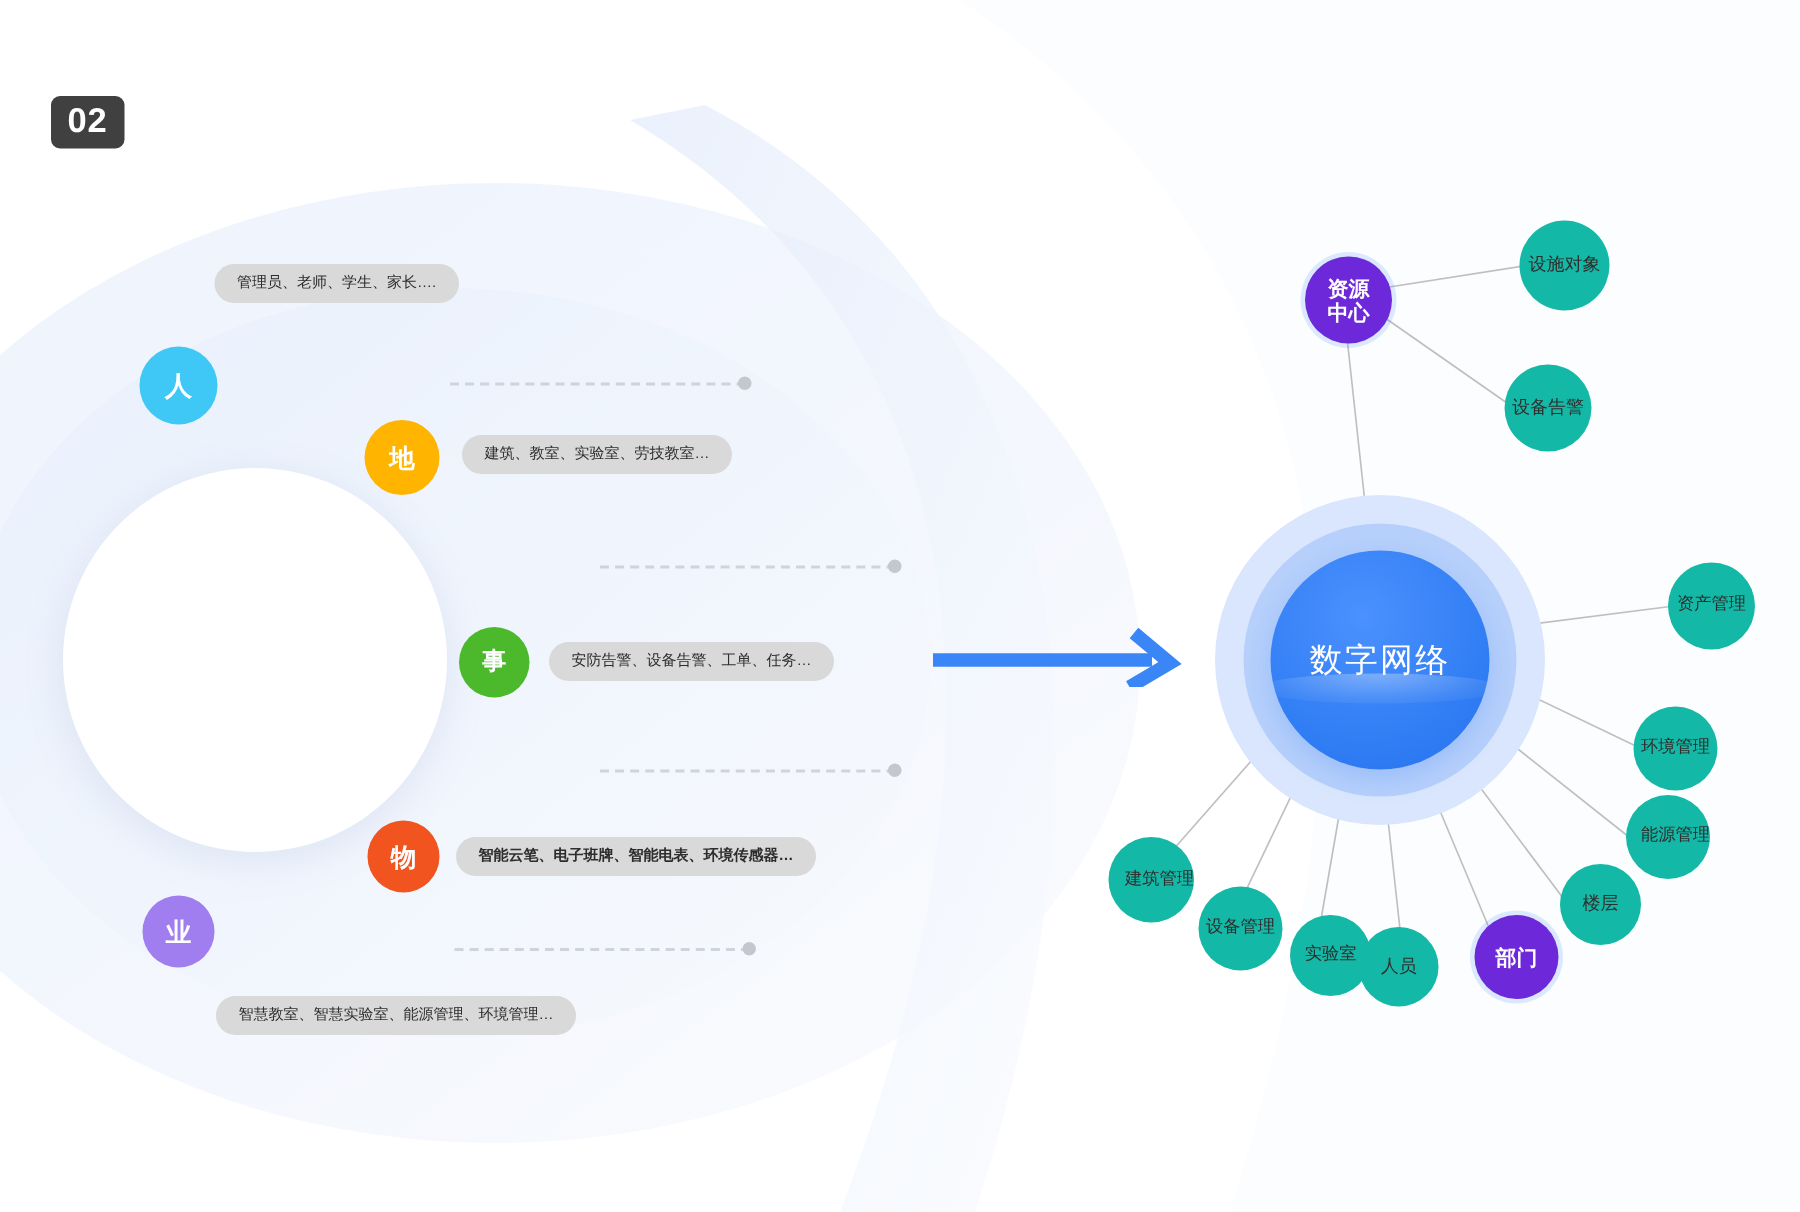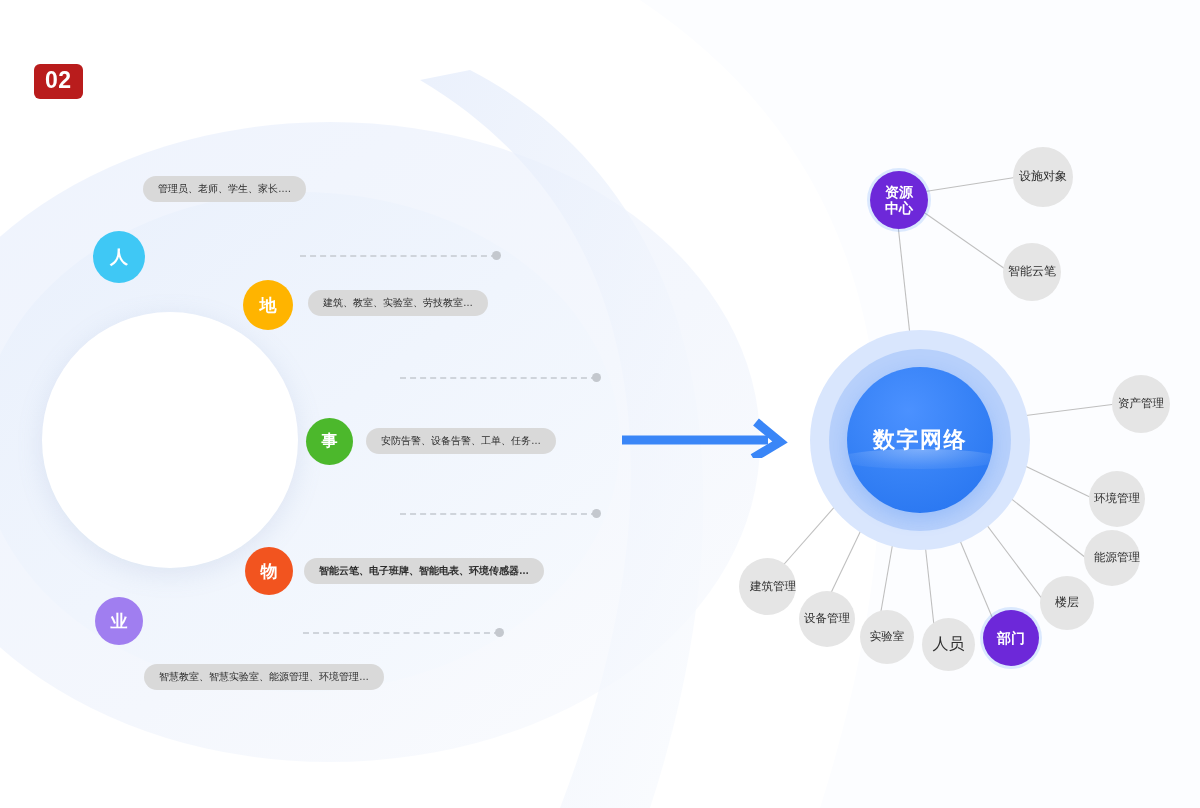--- a/index.html
+++ b/index.html
@@ -12,21 +12,21 @@
     position:relative;
   }
   #stage{position:absolute;inset:0;width:1200px;height:808px;overflow:hidden;background:#ffffff;}
 
   
   .bg-svg{position:absolute;left:0;top:0;width:1200px;height:808px;pointer-events:none;}
 
   
   .header{position:absolute;left:34px;top:64px;display:flex;align-items:center;gap:14px;}
   .badge{
-    background:#b91c1c;color:#fff;border-radius:6px;
+    background:#404040;color:#fff;border-radius:6px;
     font-size:23px;font-weight:bold;letter-spacing:.5px;
     padding:3px 11px 5px 11px;line-height:1.18;
   }
   .header-title{
     font-size:24px;font-weight:bold;color:#2f3a45;letter-spacing:1.2px;
   }
 
   
   .left-wrap{position:absolute;left:0;top:0;width:620px;height:808px;}
 
@@ -90,28 +90,28 @@
     position:absolute;width:146px;height:146px;border-radius:50%;
     background:radial-gradient(circle at 42% 30%, #4b91ff 0%, #3480f5 55%, #2472ef 100%);
     display:flex;align-items:center;justify-content:center;overflow:hidden;
     box-shadow:0 6px 18px rgba(47,123,244,.22);
   }
   .core .belt{
     position:absolute;left:-6%;top:56%;width:112%;height:20px;
     background:radial-gradient(ellipse at 50% 0%, rgba(255,255,255,.32) 0%, rgba(255,255,255,.09) 60%, rgba(255,255,255,0) 100%);
     border-radius:50%;
   }
-  .core-label{position:relative;z-index:2;color:#fff;font-size:22px;font-weight:bold;letter-spacing:1.5px;}
+  .core-label{position:relative;z-index:2;color:#fff;font-size:22px;font-weight:normal;letter-spacing:1.5px;}
 
   .node{
     position:absolute;border-radius:50%;
     display:flex;align-items:center;justify-content:center;
     text-align:center;line-height:1.15;
   }
-  .node.grey{background:#e5e5e5;color:#2e2e2e;}
+  .node.grey{background:#14b8a6;color:#2e2e2e;}
   .node.blue{background:#6d28d9;color:#ffffff;font-weight:bold;box-shadow:0 0 0 3px rgba(47,128,246,.16);}
   .node-label{display:block;}
 </style>
 </head>
 <body>
 
 <div id="stage">
 
   <svg class="bg-svg" viewBox="0 0 1200 808">
     <defs>
@@ -226,39 +226,39 @@
       <span class="node-label">
         <span>资源</span><br>
         <span>中心</span>
       </span>
     </div>
 
     <div class="node grey" style="left:313px;top:147px;width:60px;height:60px;font-size:12px;">
       <span class="node-label">设施对象</span>
     </div>
     <div class="node grey" style="left:303px;top:243px;width:58px;height:58px;font-size:12px;">
-      <span class="node-label">智能云笔</span>
+      <span class="node-label">设备告警</span>
     </div>
 
     <div class="node grey" style="left:412px;top:375px;width:58px;height:58px;font-size:11.5px;">
       <span class="node-label">资产管理</span>
     </div>
     <div class="node grey" style="left:389px;top:471px;width:56px;height:56px;font-size:11.5px;">
       <span class="node-label">环境管理</span>
     </div>
     <div class="node grey" style="left:384px;top:530px;width:56px;height:56px;font-size:11.5px;justify-content:flex-end;">
       <span class="node-label">能源管理</span>
     </div>
     <div class="node grey" style="left:340px;top:576px;width:54px;height:54px;font-size:12px;">
       <span class="node-label">楼层</span>
     </div>
     <div class="node blue" style="left:283px;top:610px;width:56px;height:56px;font-size:14px;">
       <span class="node-label">部门</span>
     </div>
-    <div class="node grey" style="left:222px;top:618px;width:53px;height:53px;font-size:16px;">
+    <div class="node grey" style="left:206px;top:618px;width:53px;height:53px;font-size:12px;">
       <span class="node-label">人员</span>
     </div>
     <div class="node grey" style="left:160px;top:610px;width:54px;height:54px;font-size:11.5px;">
       <span class="node-label">实验室</span>
     </div>
     <div class="node grey" style="left:99px;top:591px;width:56px;height:56px;font-size:11.5px;">
       <span class="node-label">设备管理</span>
     </div>
     <div class="node grey" style="left:39px;top:558px;width:57px;height:57px;font-size:11.5px;justify-content:flex-end;">
       <span class="node-label">建筑管理</span>

